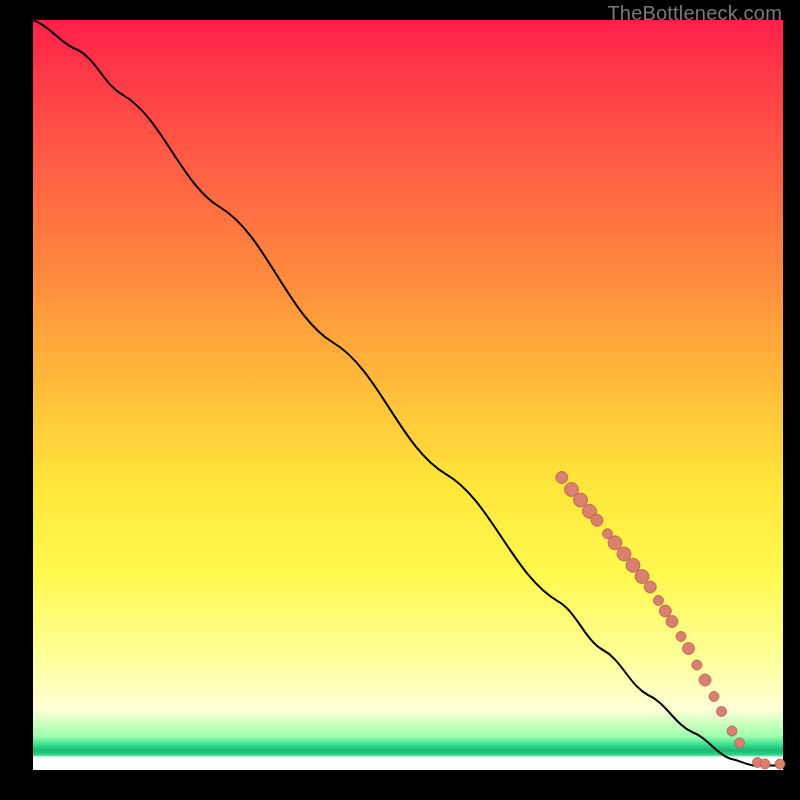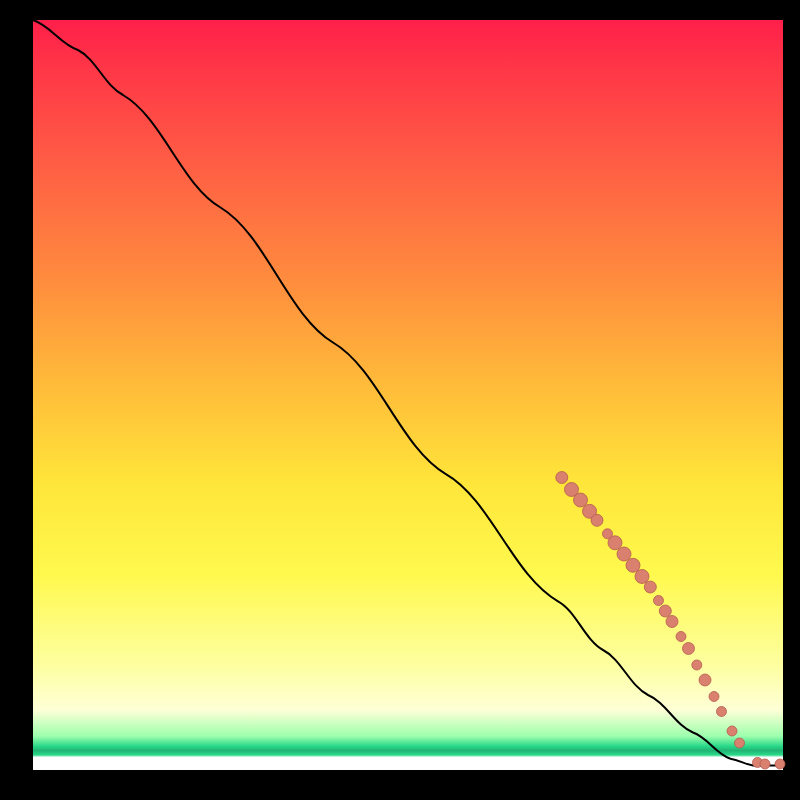--- a/index.html
+++ b/index.html
@@ -72,20 +72,21 @@
   .marker {
     fill: #d9806f;
     stroke: #b55a4e;
     stroke-width: 0.8;
   }
 </style>
 </head>
 <body>
 
 <div class="stage">
+  <div class="attribution">TheBottleneck.com</div>
 
   <div class="plot-area">
     <div class="gradient-bg"></div>
 
     <svg class="curve" viewBox="0 0 750 750" preserveAspectRatio="none">
       <path id="line-path" class="line-path" d="M 0.0 0.0 C 18.0 6.0, 27.0 24.0, 45.0 30.0 C 63.0 39.0, 72.0 66.0, 90.0 75.0 C 129.0 97.5, 148.5 165.0, 187.5 187.5 C 232.5 214.5, 255.0 295.5, 300.0 322.5 C 345.0 348.8, 367.5 427.5, 412.5 453.8 C 457.5 479.3, 480.0 555.8, 525.0 581.3 C 543.0 591.0, 552.0 620.3, 570.0 630.0 C 588.0 639.0, 597.0 666.0, 615.0 675.0 C 633.0 682.5, 642.0 705.0, 660.0 712.5 C 675.0 717.8, 682.5 733.5, 697.5 738.8 C 706.5 740.1, 711.0 744.1, 720.0 745.5 C 732.0 745.5, 738.0 745.5, 750.0 745.5 " stroke="#000000"></path>
       <g id="markers-group">
           <circle cx="528.8" cy="457.5" r="6.0" class="marker" fill="#d9806f" stroke="#b55a4e"></circle>
           <circle cx="538.5" cy="469.5" r="7.0" class="marker" fill="#d9806f" stroke="#b55a4e"></circle>
           <circle cx="547.5" cy="480.0" r="7.0" class="marker" fill="#d9806f" stroke="#b55a4e"></circle>

